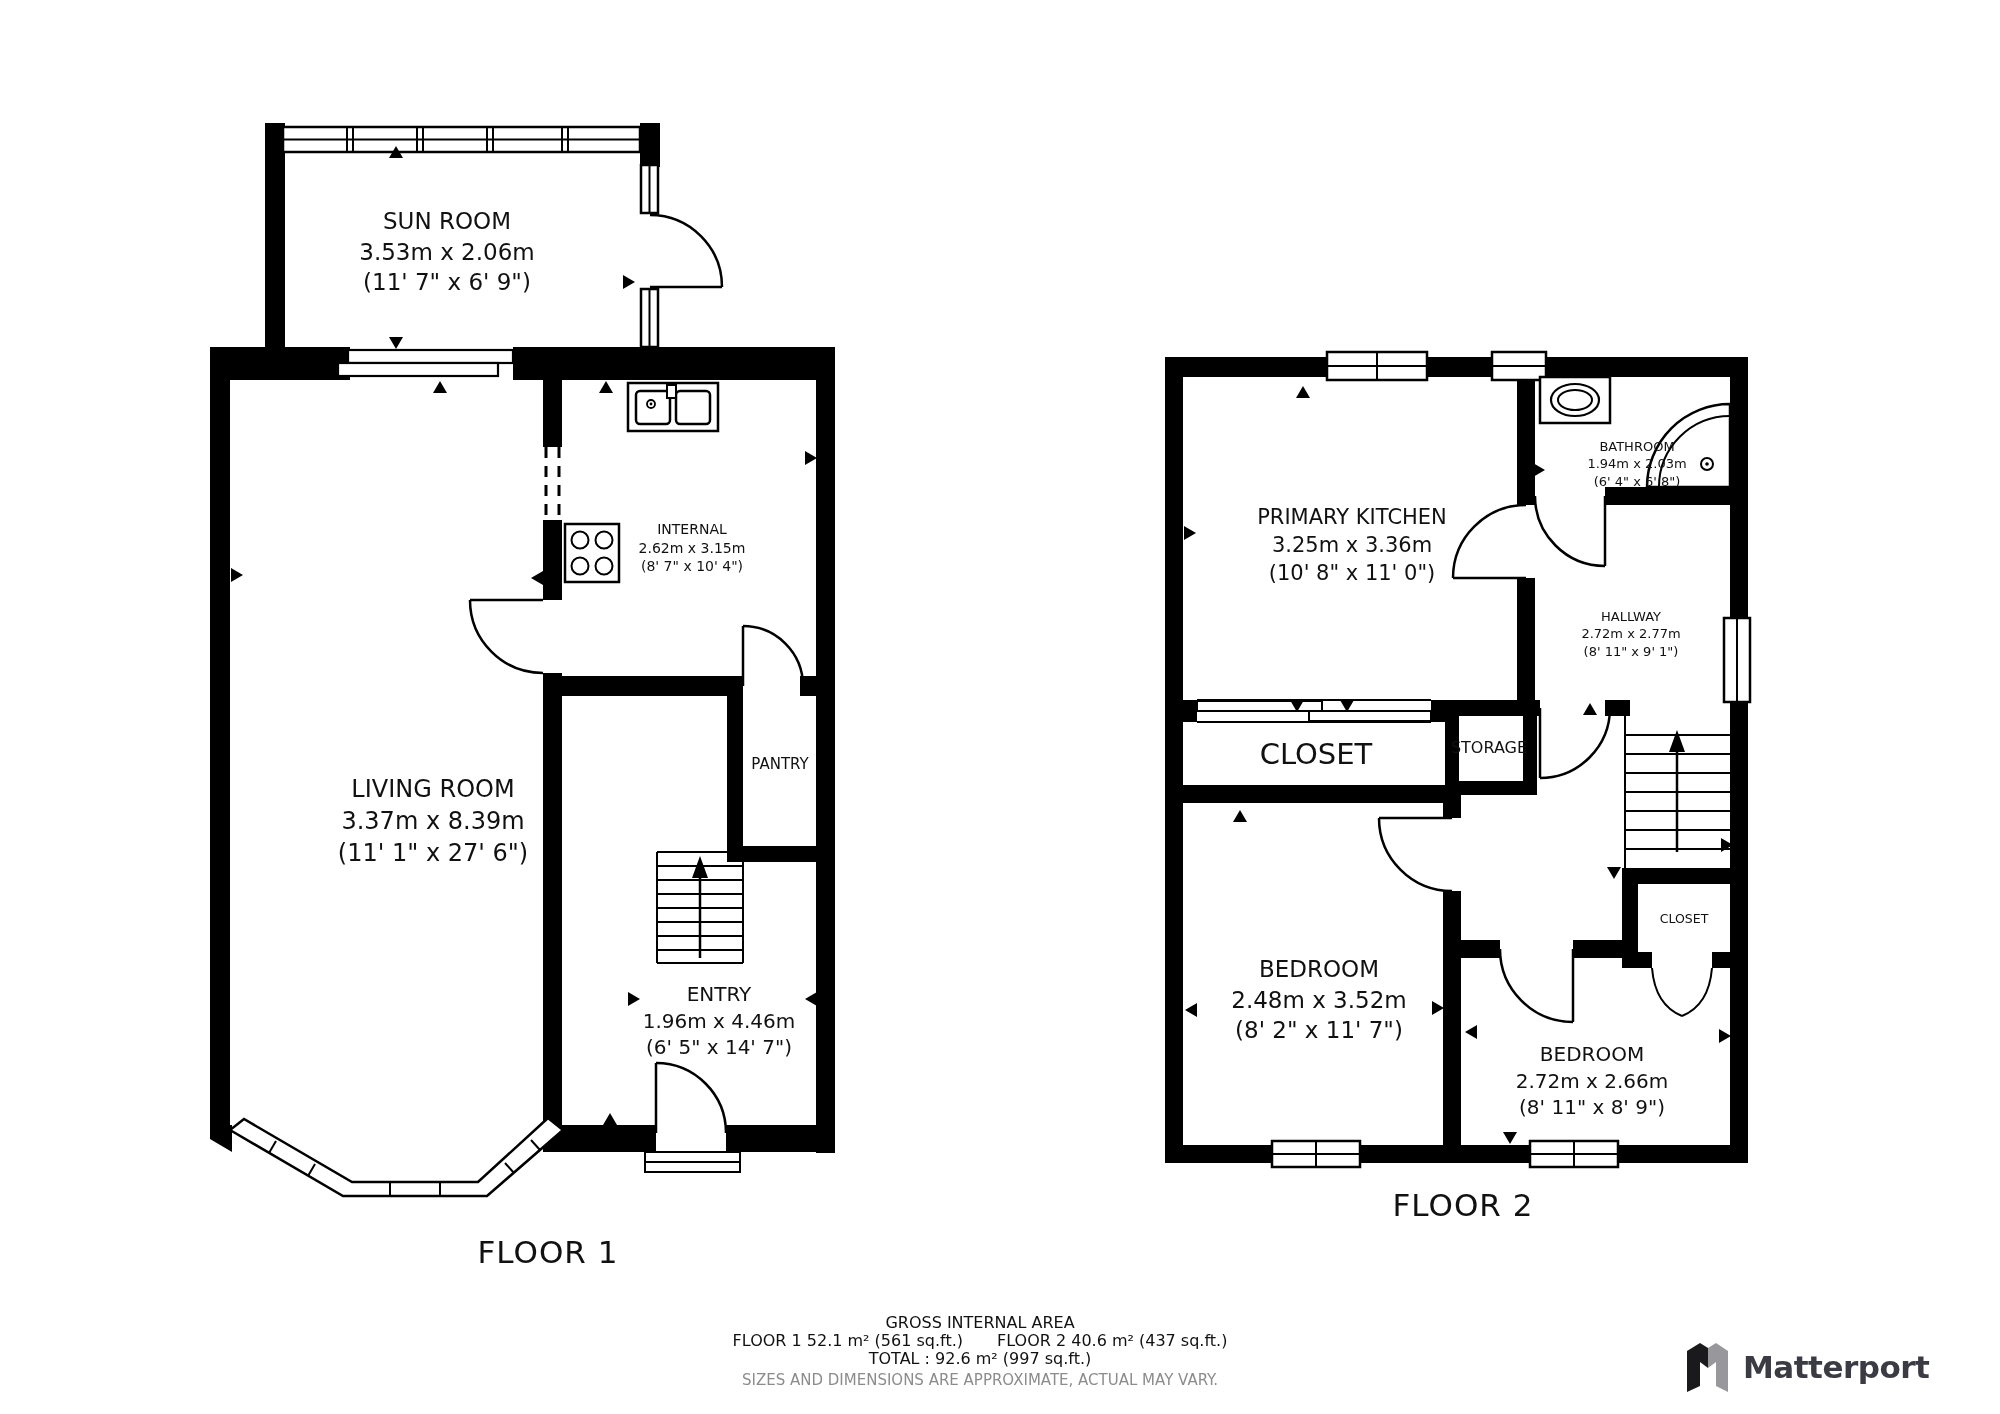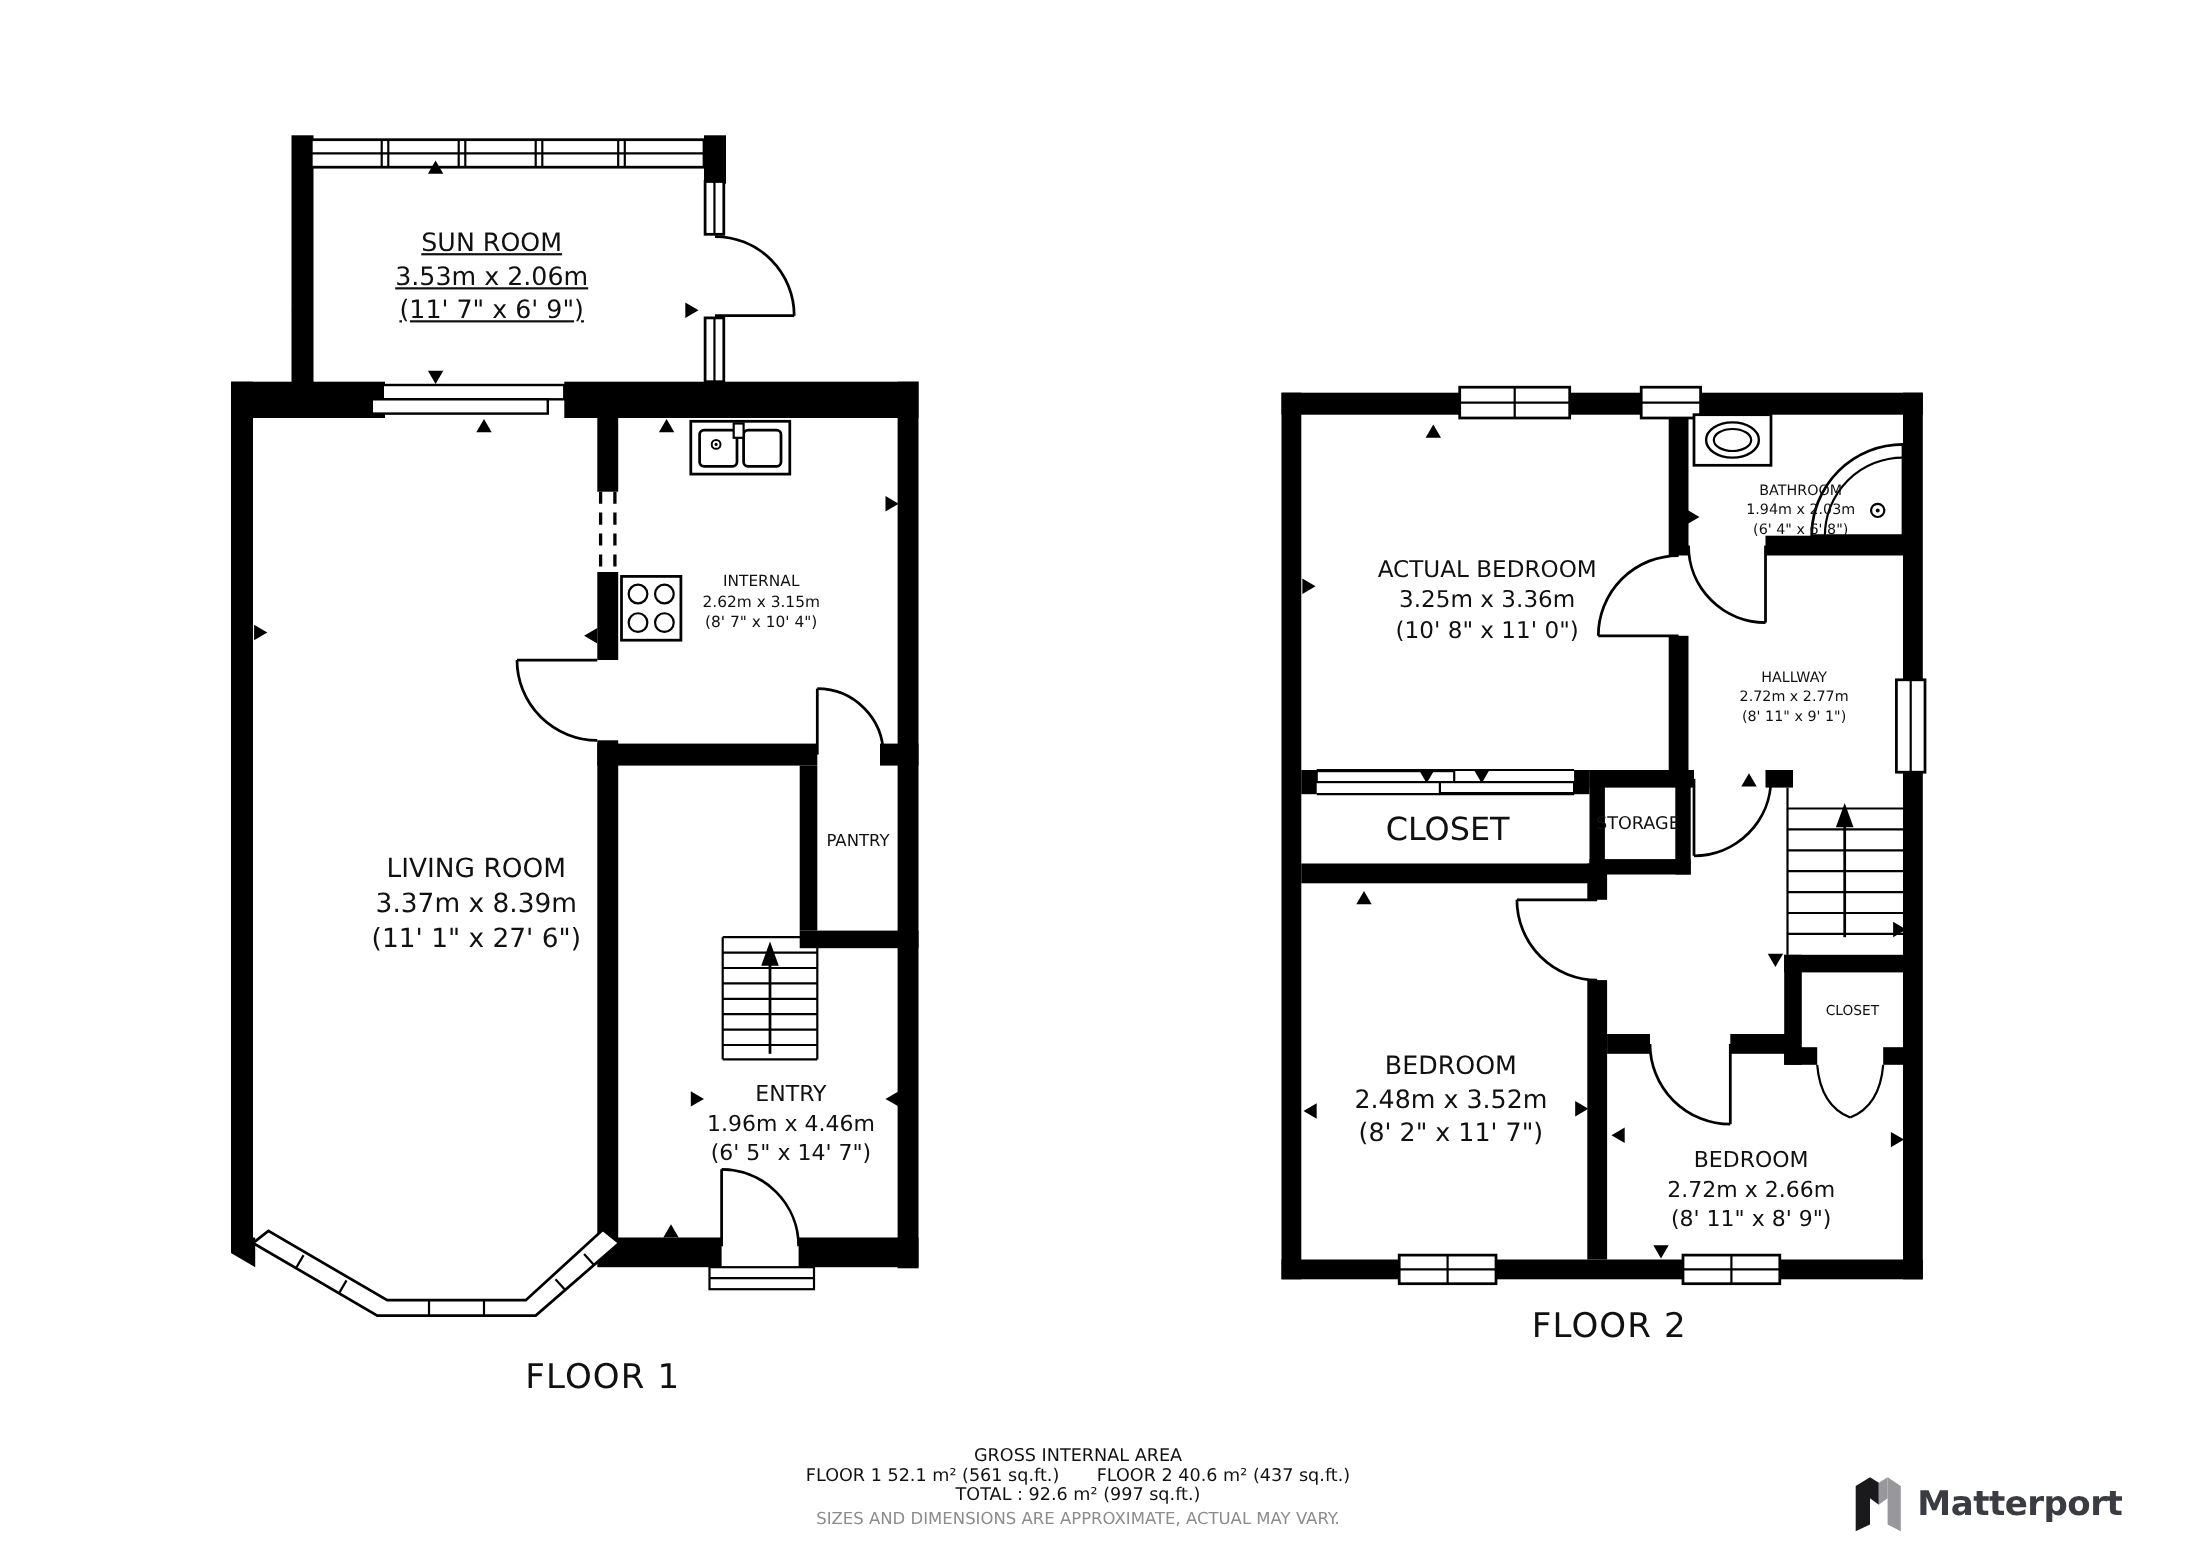--- a/index.html
+++ b/index.html
@@ -249,21 +249,21 @@
       <polygon points="1185,1010 1197,1003 1197,1017"></polygon>
       <polygon points="1444,1008 1432,1001 1432,1015"></polygon>
       <polygon points="1465,1032 1477,1025 1477,1039"></polygon>
       <polygon points="1731,1036 1719,1029 1719,1043"></polygon>
       <polygon points="1510,1144 1503,1132 1517,1132"></polygon>
       <polygon points="1614,879 1607,867 1621,867"></polygon>
       <polygon points="1733,845 1721,838 1721,852"></polygon>
     </g>
   </svg>
 
-  <div class="room-label" style="left:447px;top:252px;font-size:23px;text-decoration:underline;">
+  <div class="room-label" style="left:447px;top:252px;font-size:23px;">
     <div>SUN ROOM</div>
     <div>3.53m x 2.06m</div>
     <div>(11' 7" x 6' 9")</div>
   </div>
 
   <div class="room-label" style="left:692px;top:548px;font-size:14px;">
     <div>INTERNAL</div>
     <div>2.62m x 3.15m</div>
     <div>(8' 7" x 10' 4")</div>
   </div>
@@ -280,21 +280,21 @@
 
   <div class="room-label" style="left:719px;top:1021px;font-size:20px;">
     <div>ENTRY</div>
     <div>1.96m x 4.46m</div>
     <div>(6' 5" x 14' 7")</div>
   </div>
 
   <div class="floor-title" style="left:548px;top:1252px;">FLOOR 1</div>
 
   <div class="room-label" style="left:1352px;top:546px;font-size:21px;">
-    <div>ACTUAL BEDROOM</div>
+    <div>PRIMARY KITCHEN</div>
     <div>3.25m x 3.36m</div>
     <div>(10' 8" x 11' 0")</div>
   </div>
 
   <div class="room-label" style="left:1637px;top:464px;font-size:13px;">
     <div>BATHROOM</div>
     <div>1.94m x 2.03m</div>
     <div>(6' 4" x 6' 8")</div>
   </div>
 

